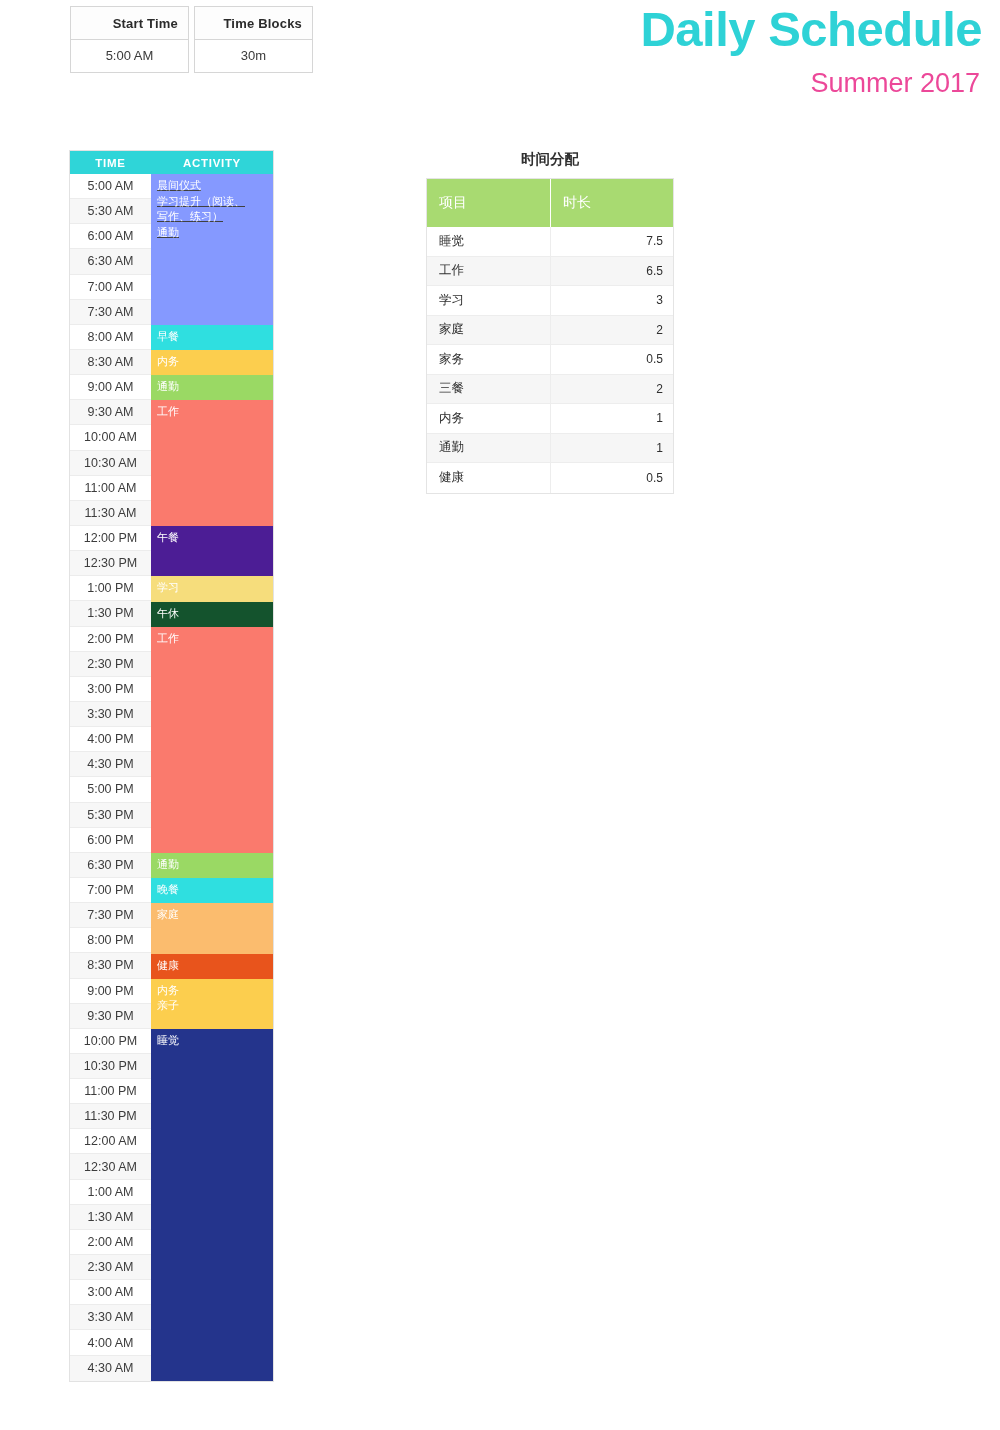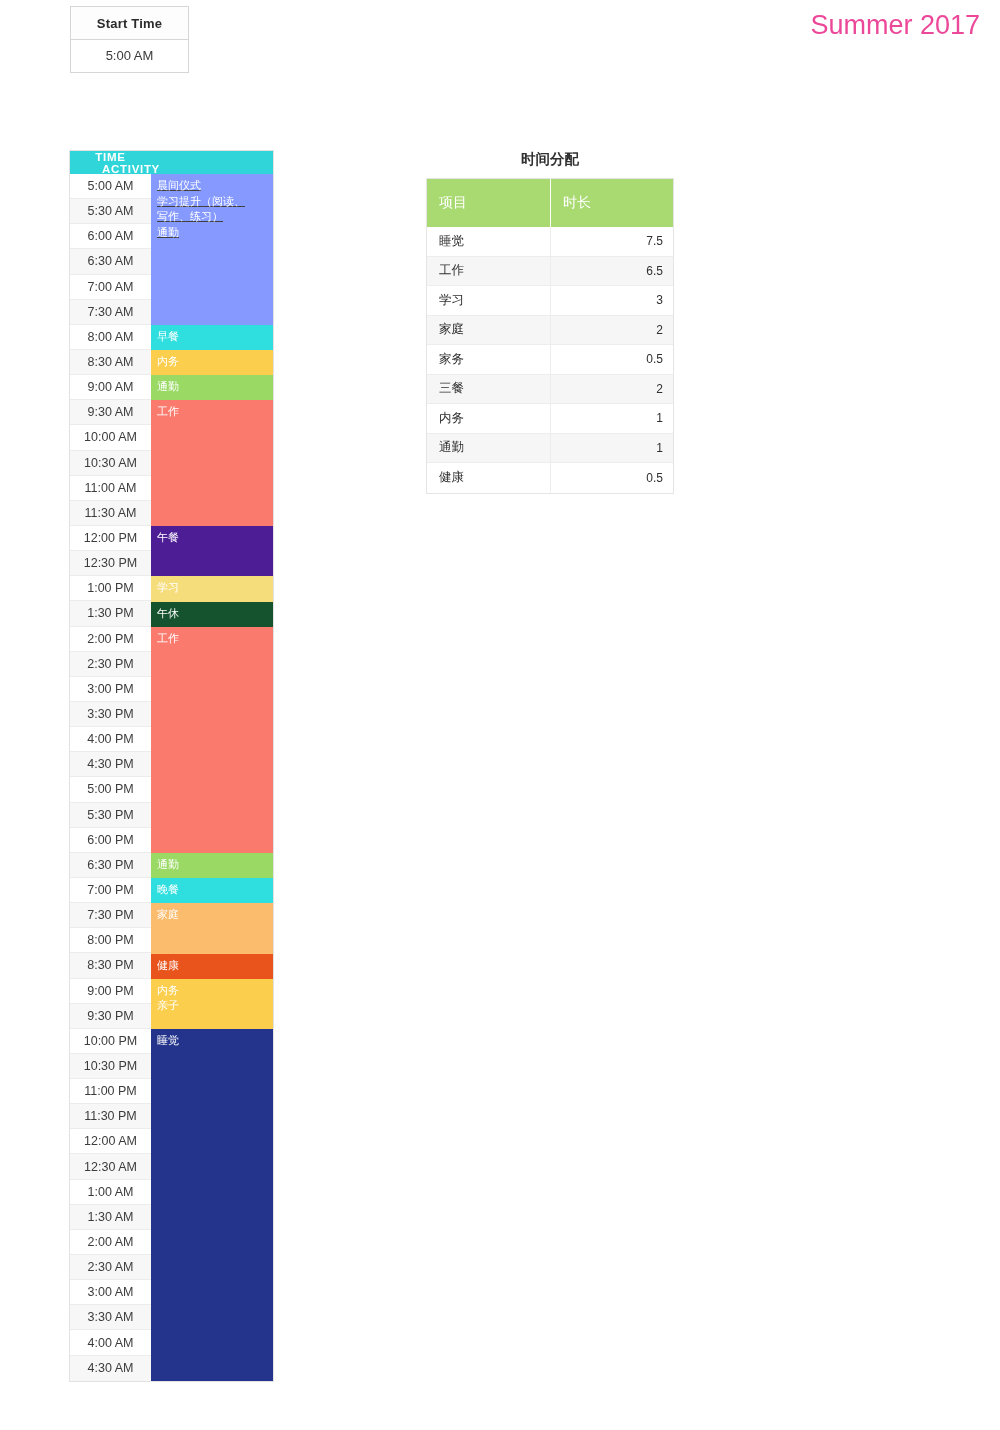--- a/index.html
+++ b/index.html
@@ -26,21 +26,21 @@
   }
   .setting-box {
     border: 1px solid #d6d6d6;
     background: #ffffff;
     box-sizing: border-box;
   }
   .setting-box .sb-head {
     font-size: 13px;
     font-weight: bold;
     color: #2b2b2b;
-    text-align: center;
+    text-align: right;
     padding: 9px 10px 8px 10px;
     border-bottom: 1px solid #d6d6d6;
     background: #fdfdfd;
     letter-spacing: .2px;
   }
   .setting-box .sb-val {
     font-size: 13px;
     color: #3a3a3a;
     text-align: center;
     padding: 8px 10px 9px 10px;
@@ -80,21 +80,20 @@
     top: 150px;
     width: 203px;
     border: 1px solid #e2e2e2;
     box-sizing: content-box;
     background: #ffffff;
   }
   #schedule-head {
     display: flex;
     background: #2fd5d8;
     height: 23px;
-    flex-direction: column;
   }
   #schedule-head .sh-cell {
     color: #ffffff;
     font-size: 11.5px;
     font-weight: bold;
     letter-spacing: .7px;
     display: flex;
     align-items: center;
     justify-content: center;
     box-sizing: border-box;
@@ -210,23 +209,28 @@
   }
 </style>
 </head>
 <body>
 
 <div id="settings">
   <div class="setting-box" id="start-time-box">
     <div class="sb-head">Start Time</div>
     <div class="sb-val">5:00 AM</div>
   </div>
+  <div class="setting-box" id="time-blocks-box">
+    <div class="sb-head">Time Blocks</div>
+    <div class="sb-val">30m</div>
+  </div>
 </div>
 
 <div id="title-block">
+  <div id="doc-title">Daily Schedule</div>
   <div id="doc-subtitle">Summer 2017</div>
 </div>
 
 <div id="schedule">
   <div id="schedule-head">
     <div class="sh-cell" id="sh-time">TIME</div>
     <div class="sh-cell" id="sh-activity">ACTIVITY</div>
   </div>
   <div id="schedule-body" style="height: 1207.2px;">
     <div class="time-col" id="time-col">

